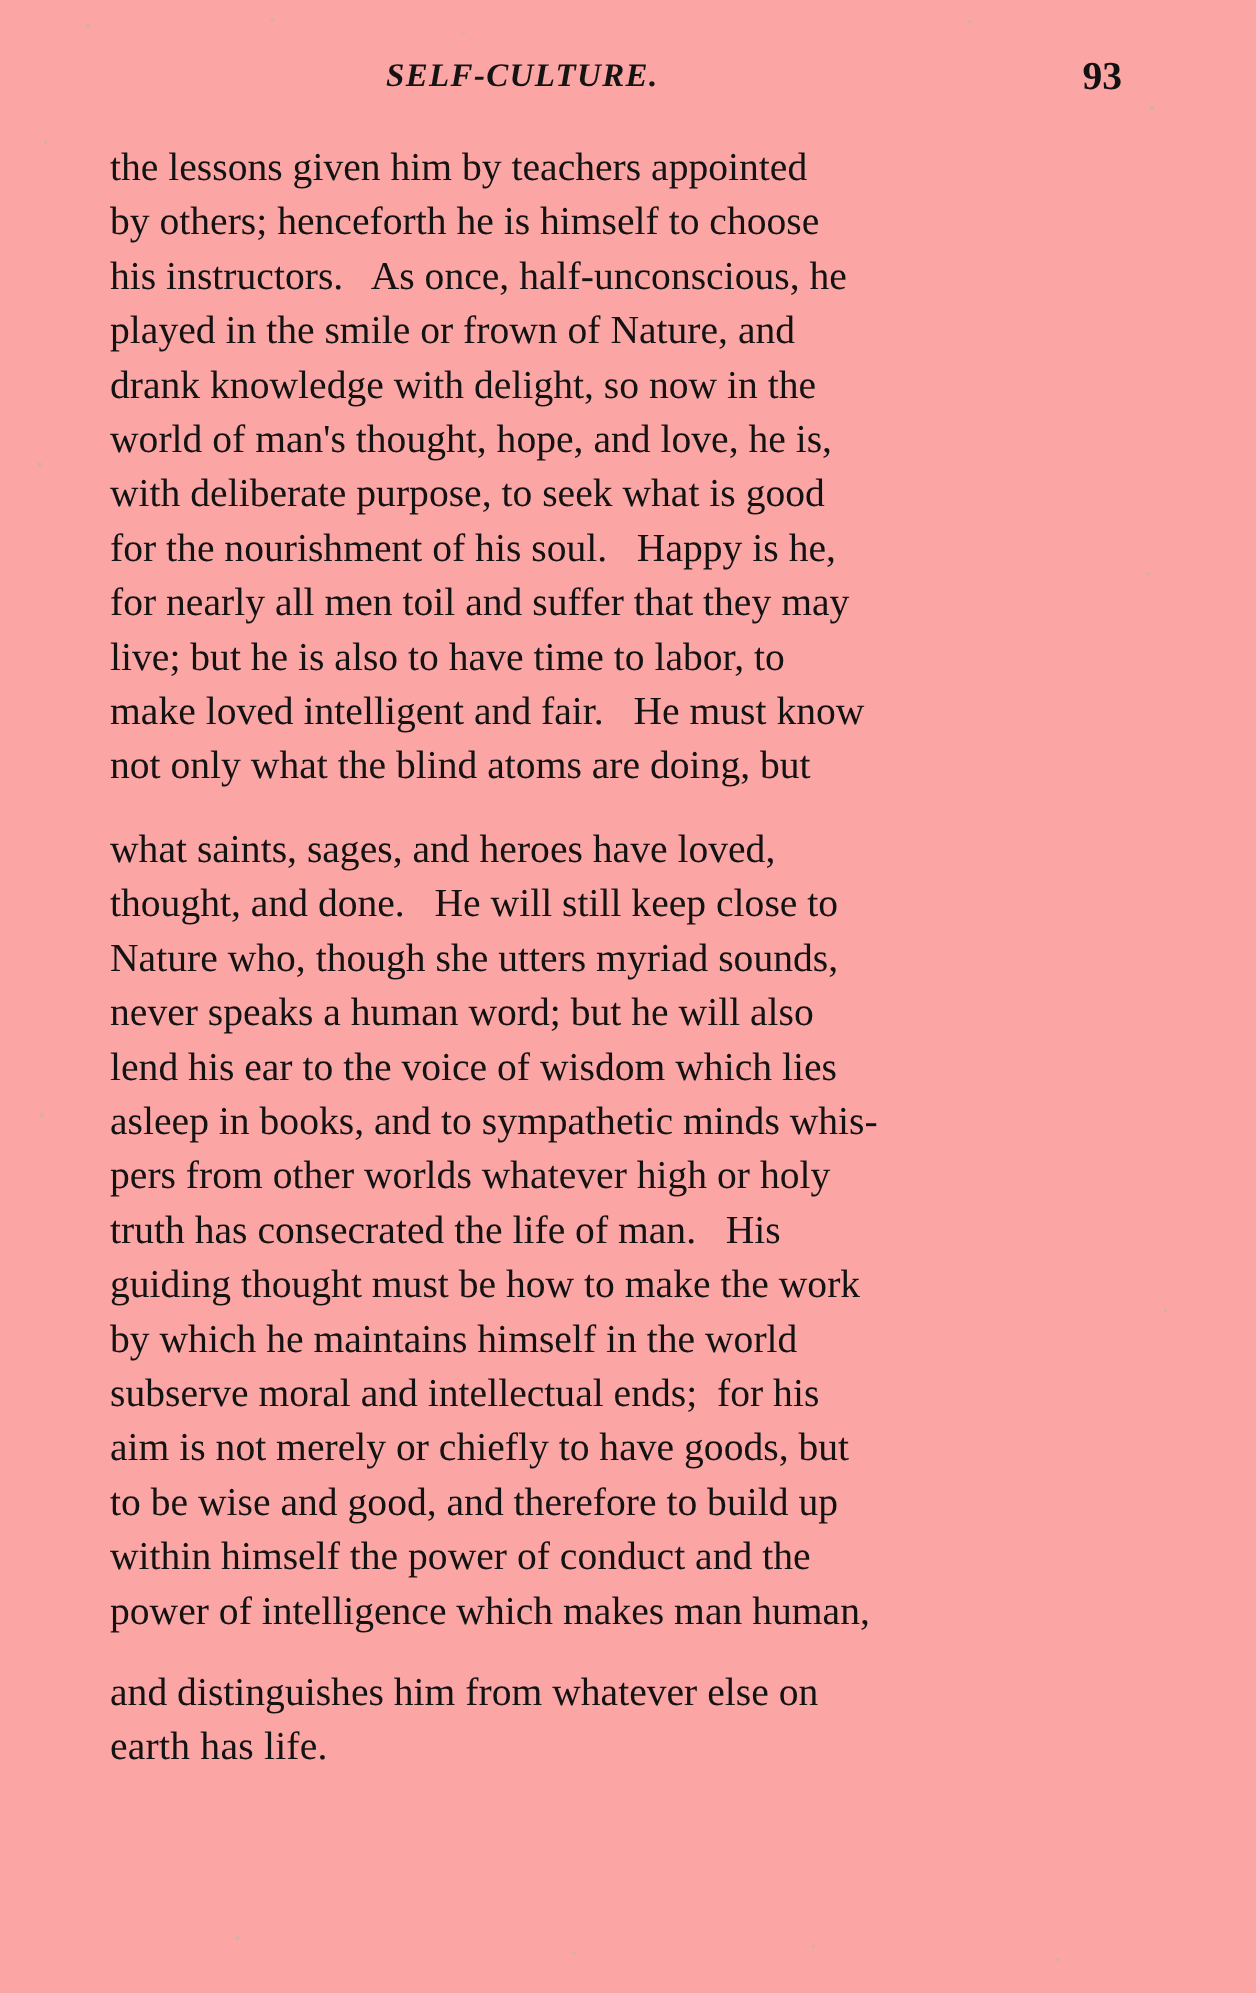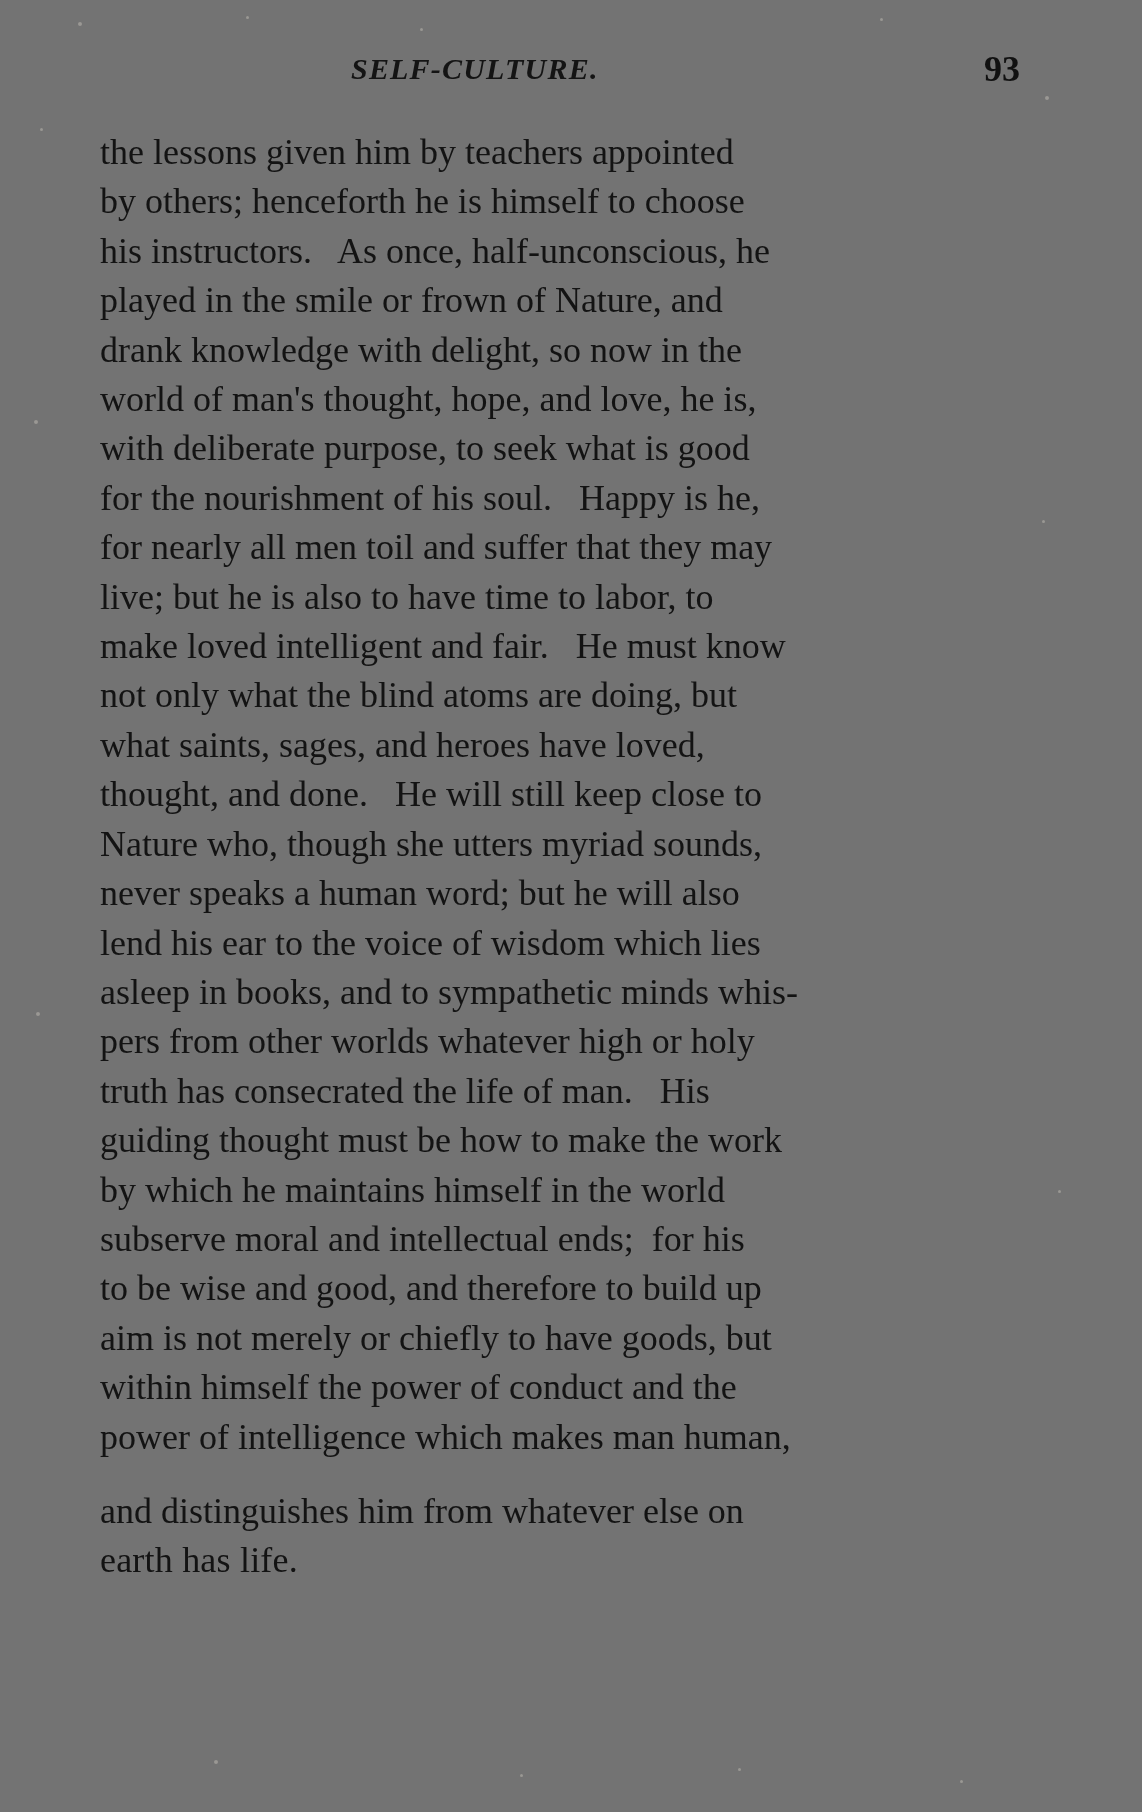--- a/index.html
+++ b/index.html
@@ -15,21 +15,21 @@
     color: #1a1a1a;
     overflow: hidden;
   }
 
   .page {
     position: absolute;
     top: 0;
     left: 0;
     width: 1142px;
     height: 1812px;
-    background: #737373;
+    background: #fca5a5;
   }
 
   
   .speck {
     position: absolute;
     background: #b9b6ae;
     border-radius: 50%;
     opacity: .55;
   }
 
@@ -115,32 +115,32 @@
     <span class="line j" style="letter-spacing: 0px; word-spacing: 0px;">his instructors.   As once, half-unconscious, he</span>
     <span class="line j" style="letter-spacing: 0px; word-spacing: 0px;">played in the smile or frown of Nature, and</span>
     <span class="line j" style="letter-spacing: 0px; word-spacing: 0px;">drank knowledge with delight, so now in the</span>
     <span class="line j" style="letter-spacing: 0px; word-spacing: 0px;">world of man's thought, hope, and love, he is,</span>
     <span class="line j" style="letter-spacing: 0px; word-spacing: 0px;">with deliberate purpose, to seek what is good</span>
     <span class="line j" style="letter-spacing: 0px; word-spacing: 0px;">for the nourishment of his soul.   Happy is he,</span>
     <span class="line j" style="letter-spacing: 0px; word-spacing: 0px;">for nearly all men toil and suffer that they may</span>
     <span class="line j" style="letter-spacing: 0px; word-spacing: 0px;">live; but he is also to have time to labor, to</span>
     <span class="line j" style="letter-spacing: 0px; word-spacing: 0px;">make loved intelligent and fair.   He must know</span>
     <span class="line j" style="letter-spacing: 0px; word-spacing: 0px;">not only what the blind atoms are doing, but</span>
-    <span class="line j" style="letter-spacing: 0px; word-spacing: 0px;">what saints, sages, and heroes have loved,</span>
+    <span class="line j" style="letter-spacing: 0px; word-spacing: 0px; margin-top: 27px;">what saints, sages, and heroes have loved,</span>
     <span class="line j" style="letter-spacing: 0px; word-spacing: 0px;">thought, and done.   He will still keep close to</span>
     <span class="line j" style="letter-spacing: 0px; word-spacing: 0px;">Nature who, though she utters myriad sounds,</span>
     <span class="line j" style="letter-spacing: 0px; word-spacing: 0px;">never speaks a human word; but he will also</span>
     <span class="line j" style="letter-spacing: 0px; word-spacing: 0px;">lend his ear to the voice of wisdom which lies</span>
     <span class="line j" style="letter-spacing: 0px; word-spacing: 0px;">asleep in books, and to sympathetic minds whis-</span>
     <span class="line j" style="letter-spacing: 0px; word-spacing: 0px;">pers from other worlds whatever high or holy</span>
     <span class="line j" style="letter-spacing: 0px; word-spacing: 0px;">truth has consecrated the life of man.   His</span>
     <span class="line j" style="letter-spacing: 0px; word-spacing: 0px;">guiding thought must be how to make the work</span>
     <span class="line j" style="letter-spacing: 0px; word-spacing: 0px;">by which he maintains himself in the world</span>
     <span class="line j" style="letter-spacing: 0px; word-spacing: 0px;">subserve moral and intellectual ends;  for his</span>
+    <span class="line j" style="letter-spacing: 0px; word-spacing: 0px;">aim is not merely or chiefly to have goods, but</span>
     <span class="line j" style="letter-spacing: 0px; word-spacing: 0px;">to be wise and good, and therefore to build up</span>
-    <span class="line j" style="letter-spacing: 0px; word-spacing: 0px;">aim is not merely or chiefly to have goods, but</span>
     <span class="line j" style="letter-spacing: 0px; word-spacing: 0px;">within himself the power of conduct and the</span>
     <span class="line j" style="letter-spacing: 0px; word-spacing: 0px;">power of intelligence which makes man human,</span>
     <span class="line j" style="letter-spacing: 0px; word-spacing: 0px; margin-top: 25px;">and distinguishes him from whatever else on</span>
     <span class="line">earth has life.</span>
   </div>
 
 </div>
 
 </body></html>

